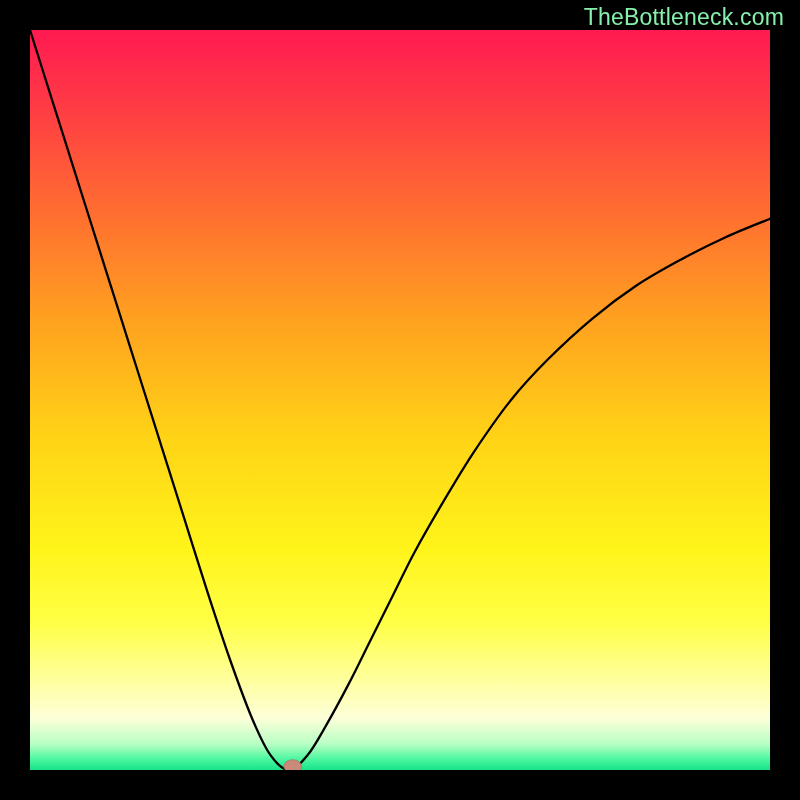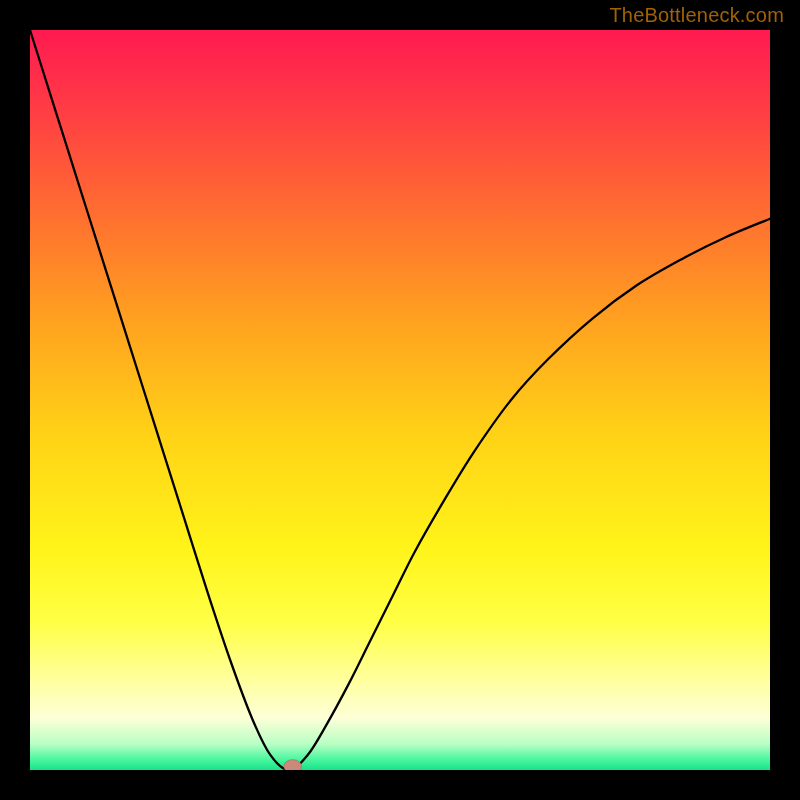--- a/index.html
+++ b/index.html
@@ -14,22 +14,22 @@
     position: relative;
     width: 800px;
     height: 800px;
     background: #000;
   }
   .watermark {
     position: absolute;
     top: 4px;
     right: 16px;
     font-family: Arial, Helvetica, sans-serif;
-    font-size: 20px;
-    color: #a16207;
+    font-size: 23px;
+    color: #86efac;
     font-weight: 400;
     letter-spacing: 0.2px;
     z-index: 5;
   }
   .plot {
     position: absolute;
     left: 30px;
     top: 30px;
     width: 740px;
     height: 740px;

